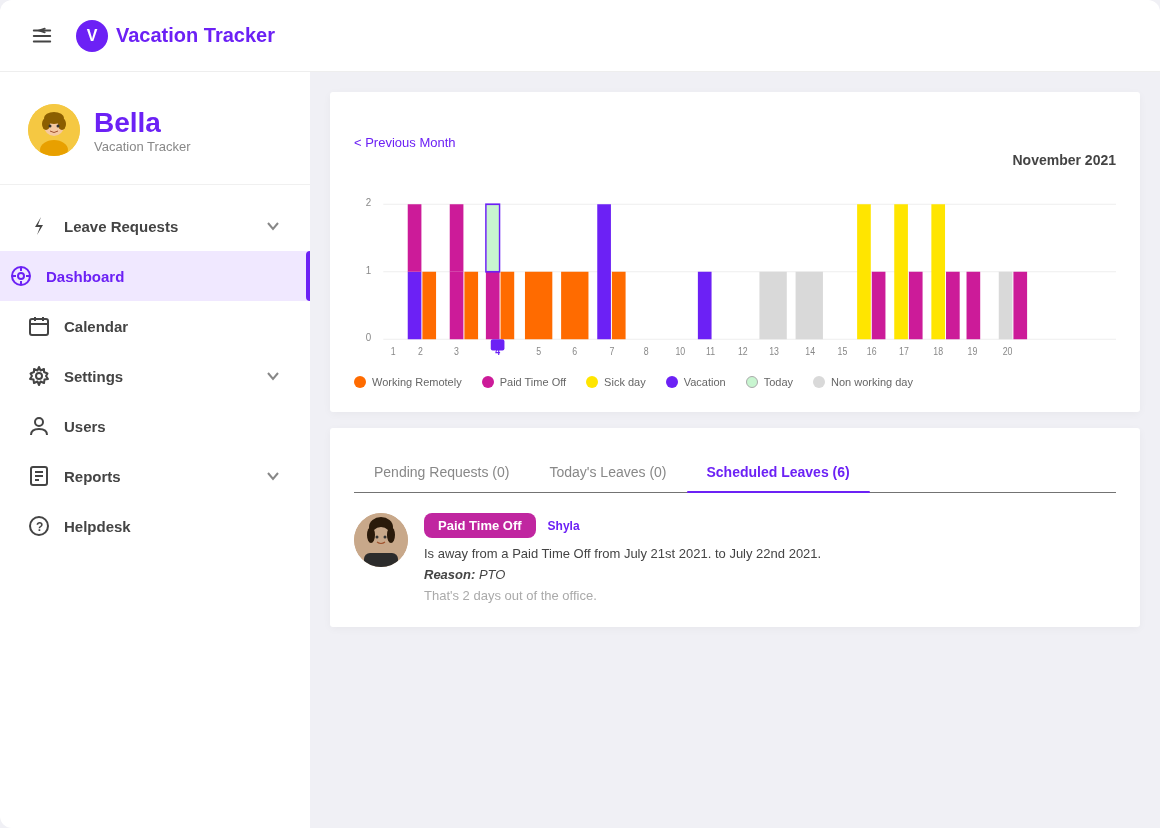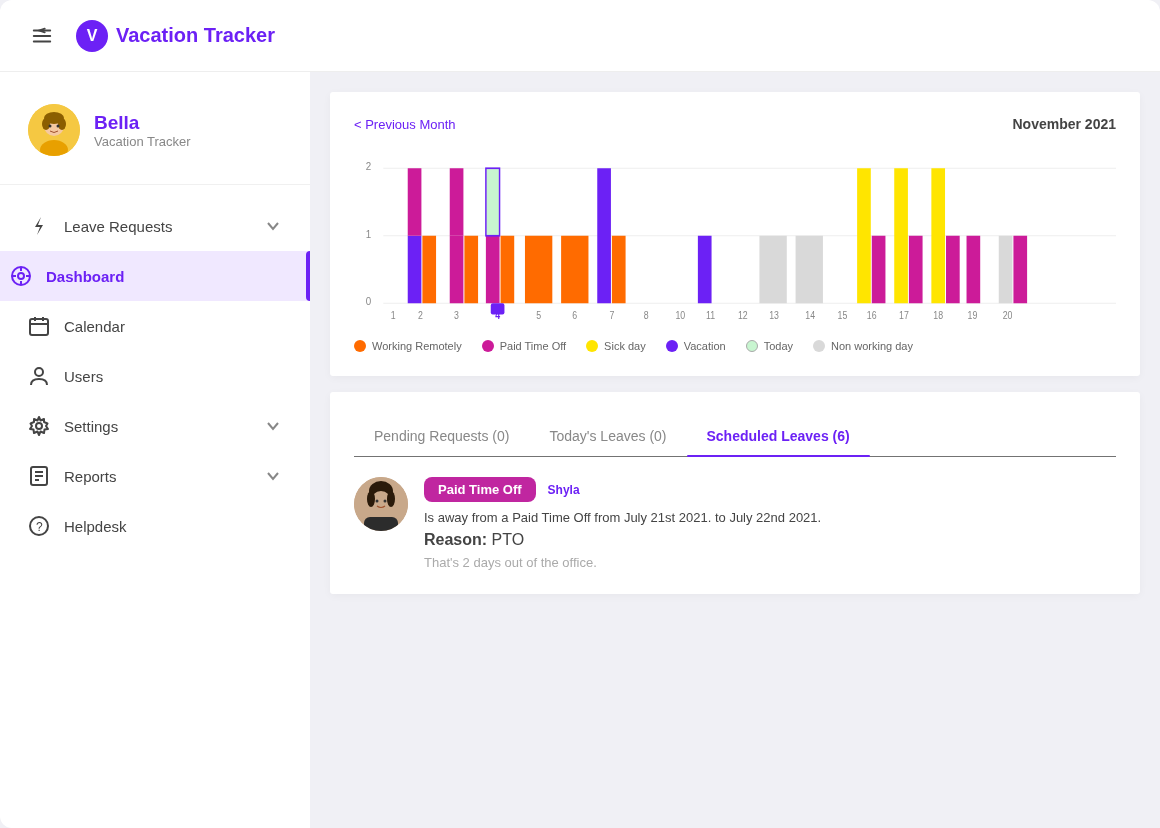--- a/index.html
+++ b/index.html
@@ -91,38 +91,38 @@
       width: 52px;
       height: 52px;
       border-radius: 50%;
       background: #f5c842;
       overflow: hidden;
       display: flex;
       align-items: flex-end;
       justify-content: center;
     }
     .user-info .user-name {
-      font-size: 19px;
+      font-size: 28px;
       font-weight: 700;
       color: #6c21f5;
     }
     .user-info .user-subtitle {
       font-size: 13px;
       color: #888;
     }
 
     .nav-item {
       display: flex;
       align-items: center;
       padding: 14px 28px;
       gap: 14px;
       cursor: pointer;
       color: #444;
       font-size: 15px;
-      font-weight: 400;
+      font-weight: 700;
       border-radius: 0;
       position: relative;
       user-select: none;
     }
     .nav-item.active {
       background: #f0e8ff;
       color: #6c21f5;
       font-weight: 700;
       padding-left: 10px;
     }
@@ -181,20 +181,21 @@
       font-size: 13px;
       cursor: pointer;
       display: flex;
       align-items: center;
       gap: 4px;
     }
     .chart-title {
       font-size: 14px;
       font-weight: 600;
       color: #444;
+      margin-top: 36px;
     }
 
     .chart-area {
       position: relative;
       height: 180px;
       margin-bottom: 8px;
     }
 
     .chart-svg {
       width: 100%;
@@ -287,23 +288,24 @@
       color: #6c21f5;
       font-weight: 700;
       font-size: 12px;
     }
     .leave-desc {
       font-size: 13px;
       color: #444;
       margin-bottom: 6px;
     }
     .leave-reason {
-      font-size: 16px;
+      font-size: 13px;
       color: #444;
       margin-bottom: 6px;
+      font-style: italic;
     }
     .leave-reason strong { font-weight: 700; }
     .leave-days {
       font-size: 13px;
       color: #aaa;
     }
   </style>
 </head>
 <body>
 
@@ -388,40 +390,40 @@
           <line x1="15" y1="2" x2="15" y2="6"></line>
           <line x1="2" y1="9" x2="20" y2="9"></line>
         </svg>
       </span>
       <span>Calendar</span>
     </div>
 
     <div class="nav-item">
       <span class="nav-icon">
         <svg viewBox="0 0 22 22" fill="none" stroke="#444" stroke-width="2">
-          <circle cx="11" cy="7" r="4"></circle>
-          <path d="M3 20 Q3 14 11 14 Q19 14 19 20"></path>
-        </svg>
-      </span>
-      <span>Users</span>
-    </div>
-
-    <div class="nav-item">
-      <span class="nav-icon">
-        <svg viewBox="0 0 22 22" fill="none" stroke="#444" stroke-width="2">
           <circle cx="11" cy="11" r="3"></circle>
           <path d="M11 2 L12.5 5.5 L16 4 L16 7 L19.5 8.5 L18 11 L20 14 L16.5 14.5 L16 18 L12.5 16.5 L11 20 L9.5 16.5 L6 18 L5.5 14.5 L2 14 L4 11 L2.5 8.5 L6 7 L6 4 L9.5 5.5 Z" stroke-linejoin="round"></path>
         </svg>
       </span>
       <span>Settings</span>
       <span class="nav-chevron">
         <svg viewBox="0 0 18 18" fill="none" stroke="#888" stroke-width="2">
             <polyline points="4,6 9,12 14,6"></polyline>
           </svg>
       </span>
+    </div>
+
+    <div class="nav-item">
+      <span class="nav-icon">
+        <svg viewBox="0 0 22 22" fill="none" stroke="#444" stroke-width="2">
+          <circle cx="11" cy="7" r="4"></circle>
+          <path d="M3 20 Q3 14 11 14 Q19 14 19 20"></path>
+        </svg>
+      </span>
+      <span>Users</span>
     </div>
 
     <div class="nav-item">
       <span class="nav-icon">
         <svg viewBox="0 0 22 22" fill="none" stroke="#444" stroke-width="2">
           <rect x="3" y="2" width="16" height="18" rx="2"></rect>
           <line x1="7" y1="7" x2="15" y2="7"></line>
           <line x1="7" y1="11" x2="15" y2="11"></line>
           <line x1="7" y1="15" x2="11" y2="15"></line>
         </svg>

